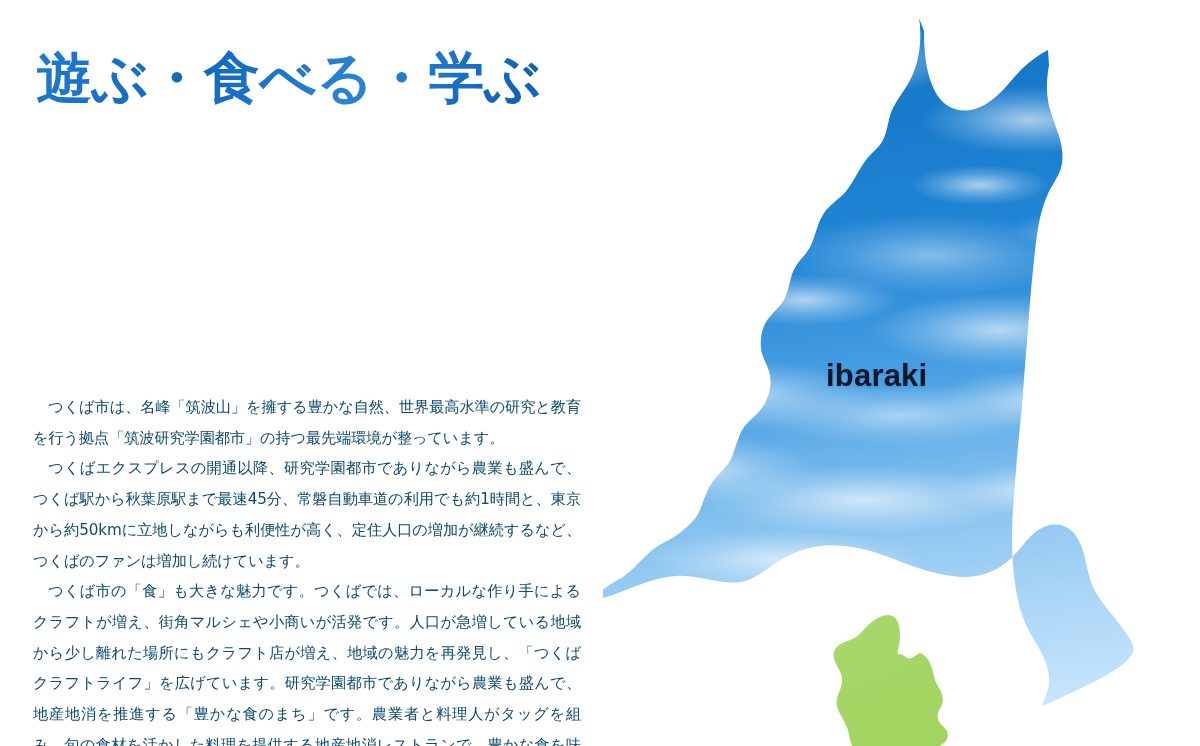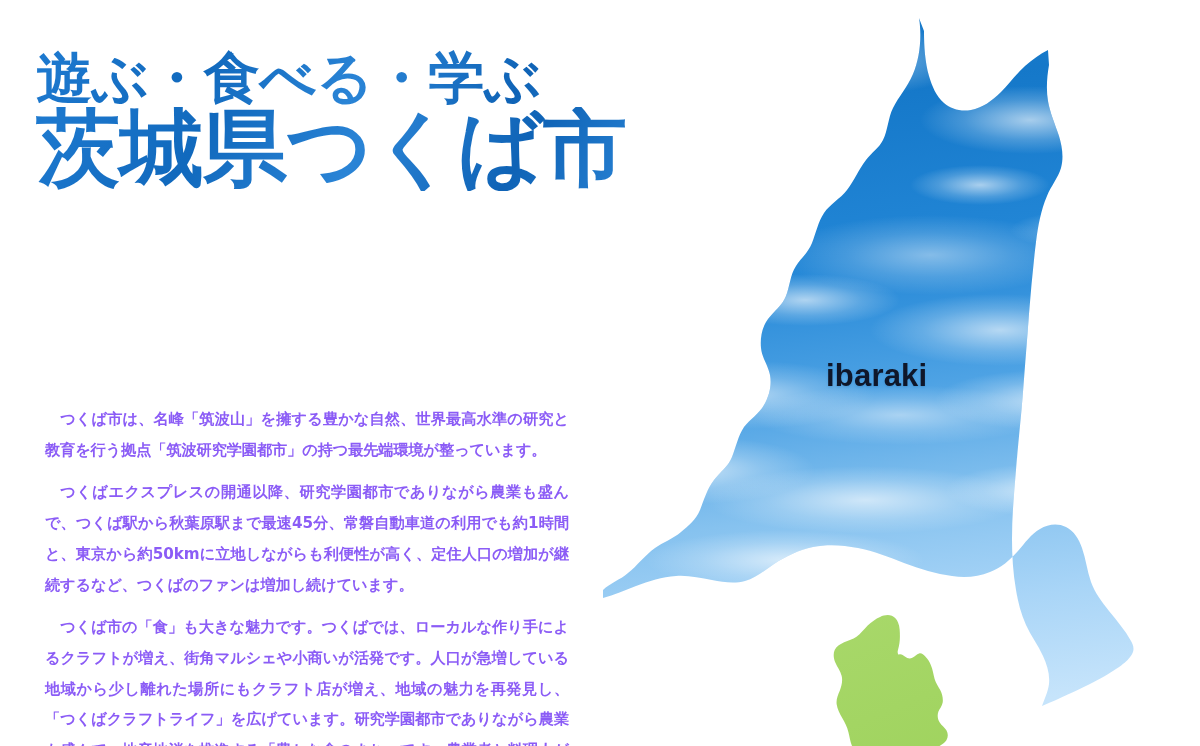--- a/index.html
+++ b/index.html
@@ -79,25 +79,25 @@
   .headline .hl-3 { font-size: 84px; margin-top: 2px; }
 
   
   .body-copy {
     position: absolute;
     left: 33px;
     top: 392px;
     width: 548px;
   }
   .body-copy p {
-    margin: 12px;
+    margin: 0;
     font-family: "DejaVu Sans", "Liberation Sans", sans-serif;
     font-size: 15.2px;
-    font-weight: bold;
-    color: #8b5cf6;
+    font-weight: normal;
+    color: #0c4a6e;
     line-height: 2.02;
     text-indent: 1em;
     letter-spacing: -0.1px;
     text-align: justify;
     text-justify: inter-character;
   }
 </style>
 </head>
 <body>
 
@@ -269,21 +269,20 @@
                  C165,394 164,401 162,408
                  C161,411 161,414 163,416 Z" transform="translate(86,0) scale(0.62) translate(180,640)"></path>
       </g>
     </svg>
   </div>
 
   <div class="map-label">ibaraki</div>
 
   <div class="headline">
     <span class="hl-line hl-1">遊ぶ・食べる・学ぶ</span>
-    <span class="hl-line hl-2">茨城県つくば市</span>
   </div>
 
   <div class="body-copy">
     <p>つくば市は、名峰「筑波山」を擁する豊かな自然、世界最高水準の研究と教育を行う拠点「筑波研究学園都市」の持つ最先端環境が整っています。</p>
     <p>つくばエクスプレスの開通以降、研究学園都市でありながら農業も盛んで、つくば駅から秋葉原駅まで最速45分、常磐自動車道の利用でも約1時間と、東京から約50kmに立地しながらも利便性が高く、定住人口の増加が継続するなど、つくばのファンは増加し続けています。</p>
     <p>つくば市の「食」も大きな魅力です。つくばでは、ローカルな作り手によるクラフトが増え、街角マルシェや小商いが活発です。人口が急増している地域から少し離れた場所にもクラフト店が増え、地域の魅力を再発見し、「つくばクラフトライフ」を広げています。研究学園都市でありながら農業も盛んで、地産地消を推進する「豊かな食のまち」です。農業者と料理人がタッグを組み、旬の食材を活かした料理を提供する地産地消レストランで、豊かな食を味わえます。</p>
   </div>
 
 </div>
 

